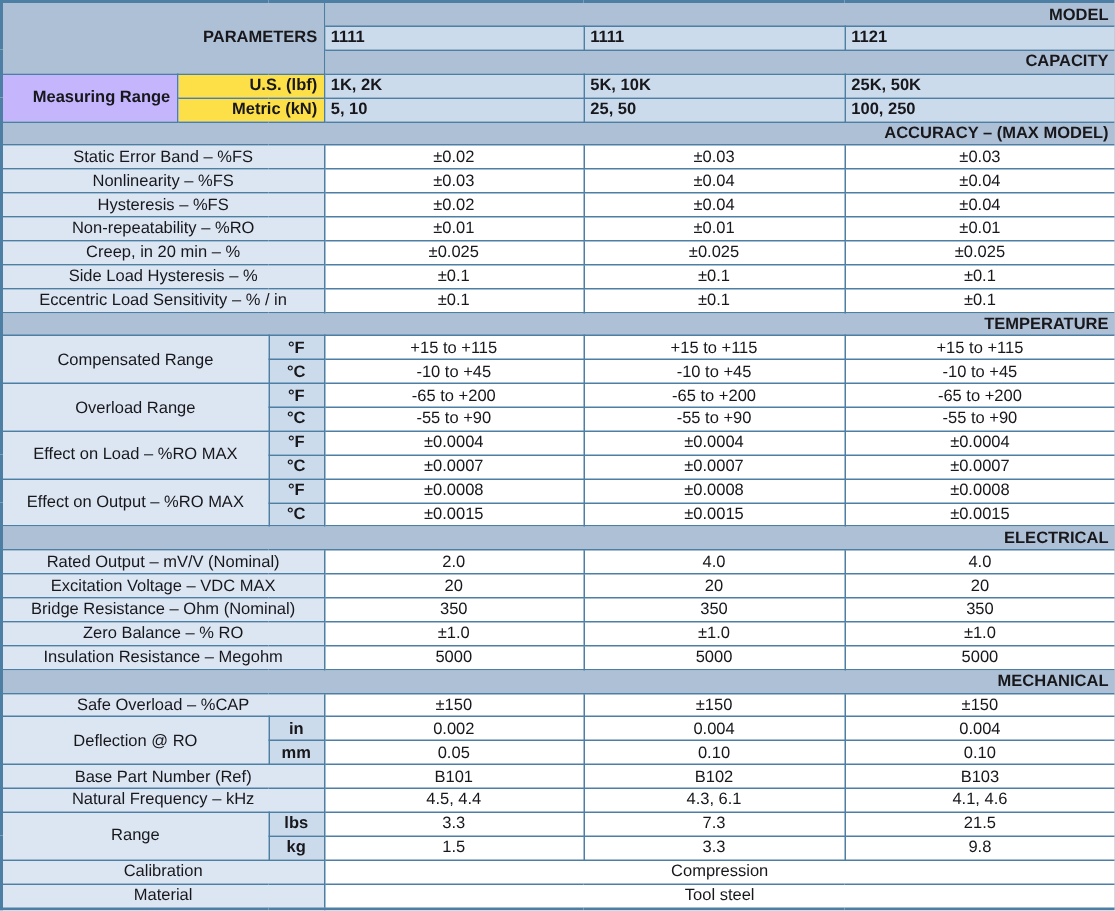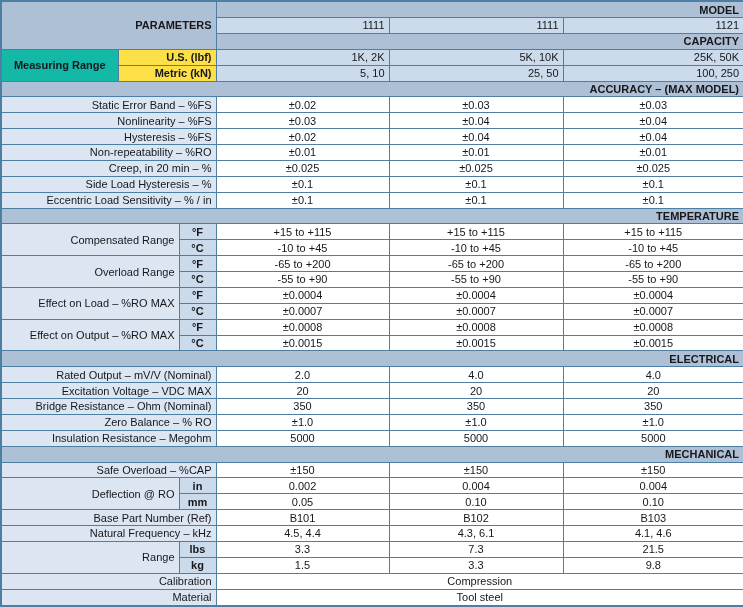--- a/index.html
+++ b/index.html
@@ -14,25 +14,25 @@
   }
   table.spec td {
     border: 1px solid #4d7ea3;
     padding: 0 4px;
     vertical-align: middle;
     overflow: hidden;
     white-space: nowrap;
   }
   table.spec { border: 2px solid #4d7ea3; }
   td.hdr   { background: #aec0d5; font-weight: bold; text-align: right; }
-  td.bv    { background: #cbdbeb; font-weight: normal; text-align: right; margin-left: 19px; }
-  td.mrlbl { background: #14b8a6; font-weight: bold; text-align: center; }
+  td.bv    { background: #cbdbeb; font-weight: bold; text-align: left; margin-left: 19px; }
+  td.mrlbl { background: #c4b5fd; font-weight: bold; text-align: right; }
   td.unitr { background: #fde047; font-weight: bold; text-align: right; padding-right: 6px; }
   td.unit  { background: #cbdbeb; font-weight: bold; text-align: center; }
-  td.lbl   { background: #dce6f2; text-align: right; padding-left: 5px; }
+  td.lbl   { background: #dce6f2; text-align: center; padding-left: 5px; }
   td.val   { background: #ffffff; text-align: center; }
 </style>
 </head>
 <body>
 
 <table class="spec">
   <colgroup>
     <col style="width:117px">
       <col style="width:61px">
       <col style="width:37px">

